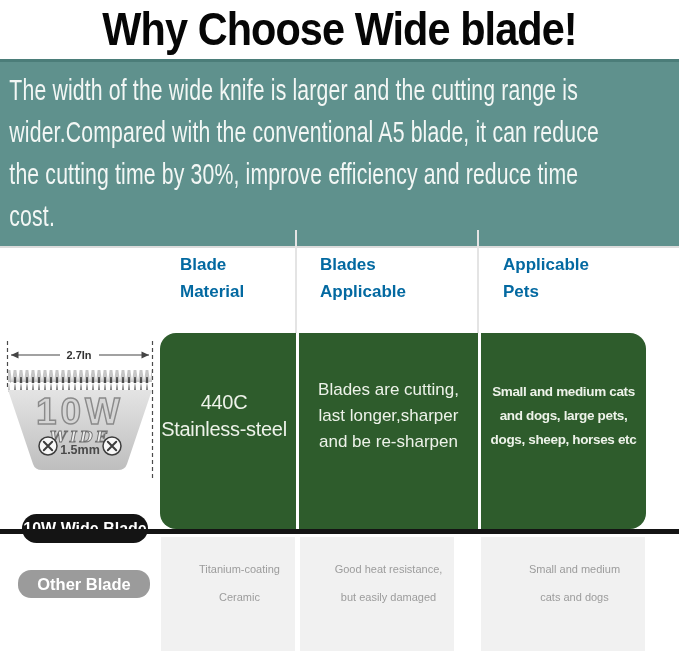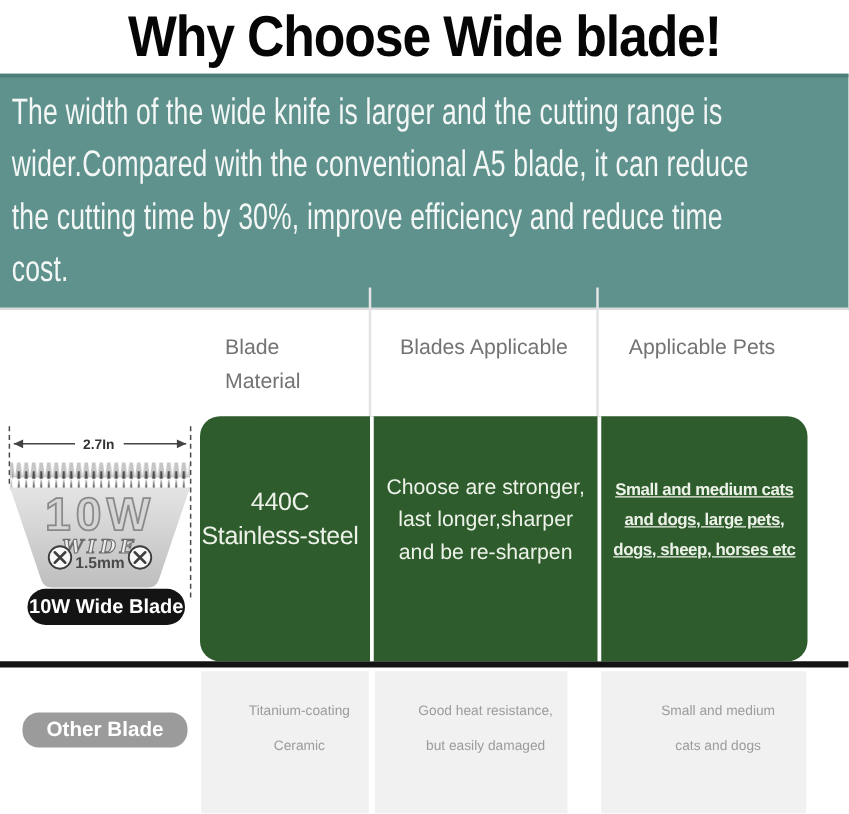--- a/index.html
+++ b/index.html
@@ -41,22 +41,22 @@
     font-size: 29.5px; line-height: 42px; color: #F3F7F5;
     white-space: nowrap; letter-spacing: 0.2px; font-weight: 500;
   }
 
   
   .col-line { position: absolute; width: 2px; top: 230px; height: 103px; background: #E4E4E4; }
   .col-line.v1 { left: 295px; }
   .col-line.v2 { left: 477px; }
 
   .hdr {
-    position: absolute; top: 264px;
-    font-size: 17px; font-weight: normal; line-height: 27px; color: #737373;
+    position: absolute; top: 251px;
+    font-size: 17px; font-weight: bold; line-height: 27px; color: #0369a1;
   }
   .hdr1 { left: 180px; width: 95px; }
   .hdr2 { left: 320px; width: 135px; }
   .hdr3 { left: 503px; width: 120px; }
 
   
   .black-bar { position: absolute; left: 0; top: 529px; width: 679px; height: 5px; background: #141414; z-index: 1; }
 
   
   .green-block {
@@ -69,39 +69,39 @@
   .gcell {
     position: absolute; top: 0; height: 100%;
     display: flex; flex-direction: column; align-items: center; justify-content: center;
     padding-bottom: 30px; color: #EDF2E9; text-align: center;
   }
   .gc1 { left: 0; width: 128px; }
   .gc2 { left: 139px; width: 179px; }
   .gc3 { left: 321px; width: 165px; }
   .gc1 .ln { font-size: 20px; line-height: 27px; letter-spacing: -0.3px; white-space: nowrap; }
   .gc2 .ln { font-size: 17px; line-height: 26px; white-space: nowrap; }
-  .gc3 .ln { font-size: 13.5px; line-height: 24px; font-weight: bold; letter-spacing: -0.35px; white-space: nowrap; text-decoration: underline; }
+  .gc3 .ln { font-size: 13.5px; line-height: 24px; font-weight: bold; letter-spacing: -0.35px; white-space: nowrap; }
 
   
   .gray-cell {
     position: absolute; top: 537px; height: 114px; background: #F1F1F1;
     display: flex; flex-direction: column; align-items: center;
     padding-top: 18px; color: #9C9C9C; text-align: center;
   }
   .gray-cell .ln { font-size: 11px; line-height: 28px; white-space: nowrap; margin-left: 23px; }
   .oc1 { left: 161px; width: 134px; }
   .oc2 { left: 300px; width: 154px; }
   .oc3 { left: 481px; width: 164px; }
 
   
   .pill {
     position: absolute; display: flex; align-items: center; justify-content: center;
     color: #ffffff; font-weight: bold; white-space: nowrap;
   }
-  .pill-dark { left: 22px; top: 471px; width: 126px; height: 29px; background: #141414; border-radius: 15px; font-size: 16px; }
+  .pill-dark { left: 22px; top: 514px; width: 126px; height: 29px; background: #141414; border-radius: 15px; font-size: 16px; }
   .pill-gray { left: 18px; top: 570px; width: 132px; height: 28px; background: #9B9B9B; border-radius: 13px; font-size: 16.5px; }
 
   .blade-svg { position: absolute; left: 0; top: 338px; width: 160px; height: 158px; }
 </style>
 </head>
 <body>
 
 <div class="stage">
 
   <div class="title-wrap">
@@ -127,21 +127,21 @@
   <div class="black-bar"></div>
 
   <div class="green-block">
     <div class="gut g1"></div>
     <div class="gut g2"></div>
     <div class="gcell gc1">
       <div class="ln">440C</div>
       <div class="ln">Stainless-steel</div>
     </div>
     <div class="gcell gc2">
-      <div class="ln">Choose are stronger,</div>
+      <div class="ln">Blades are cutting,</div>
       <div class="ln">last longer,sharper</div>
       <div class="ln">and be re-sharpen</div>
     </div>
     <div class="gcell gc3">
       <div class="ln">Small and medium cats</div>
       <div class="ln">and dogs, large pets,</div>
       <div class="ln">dogs, sheep, horses etc</div>
     </div>
   </div>
 

